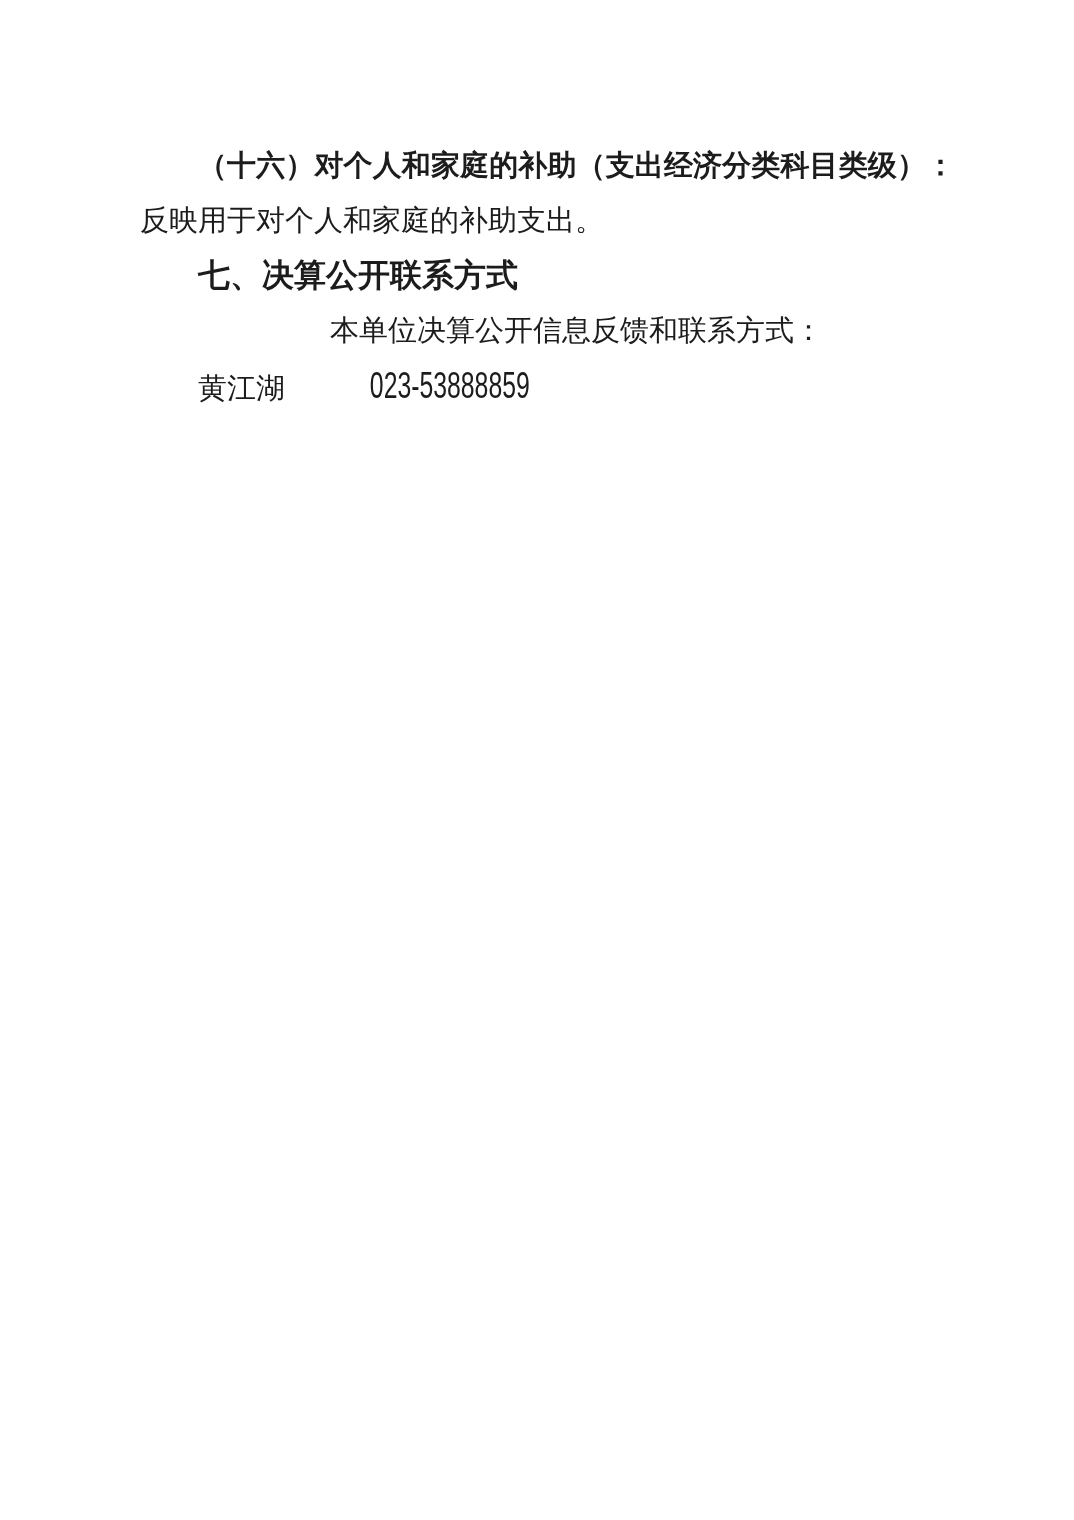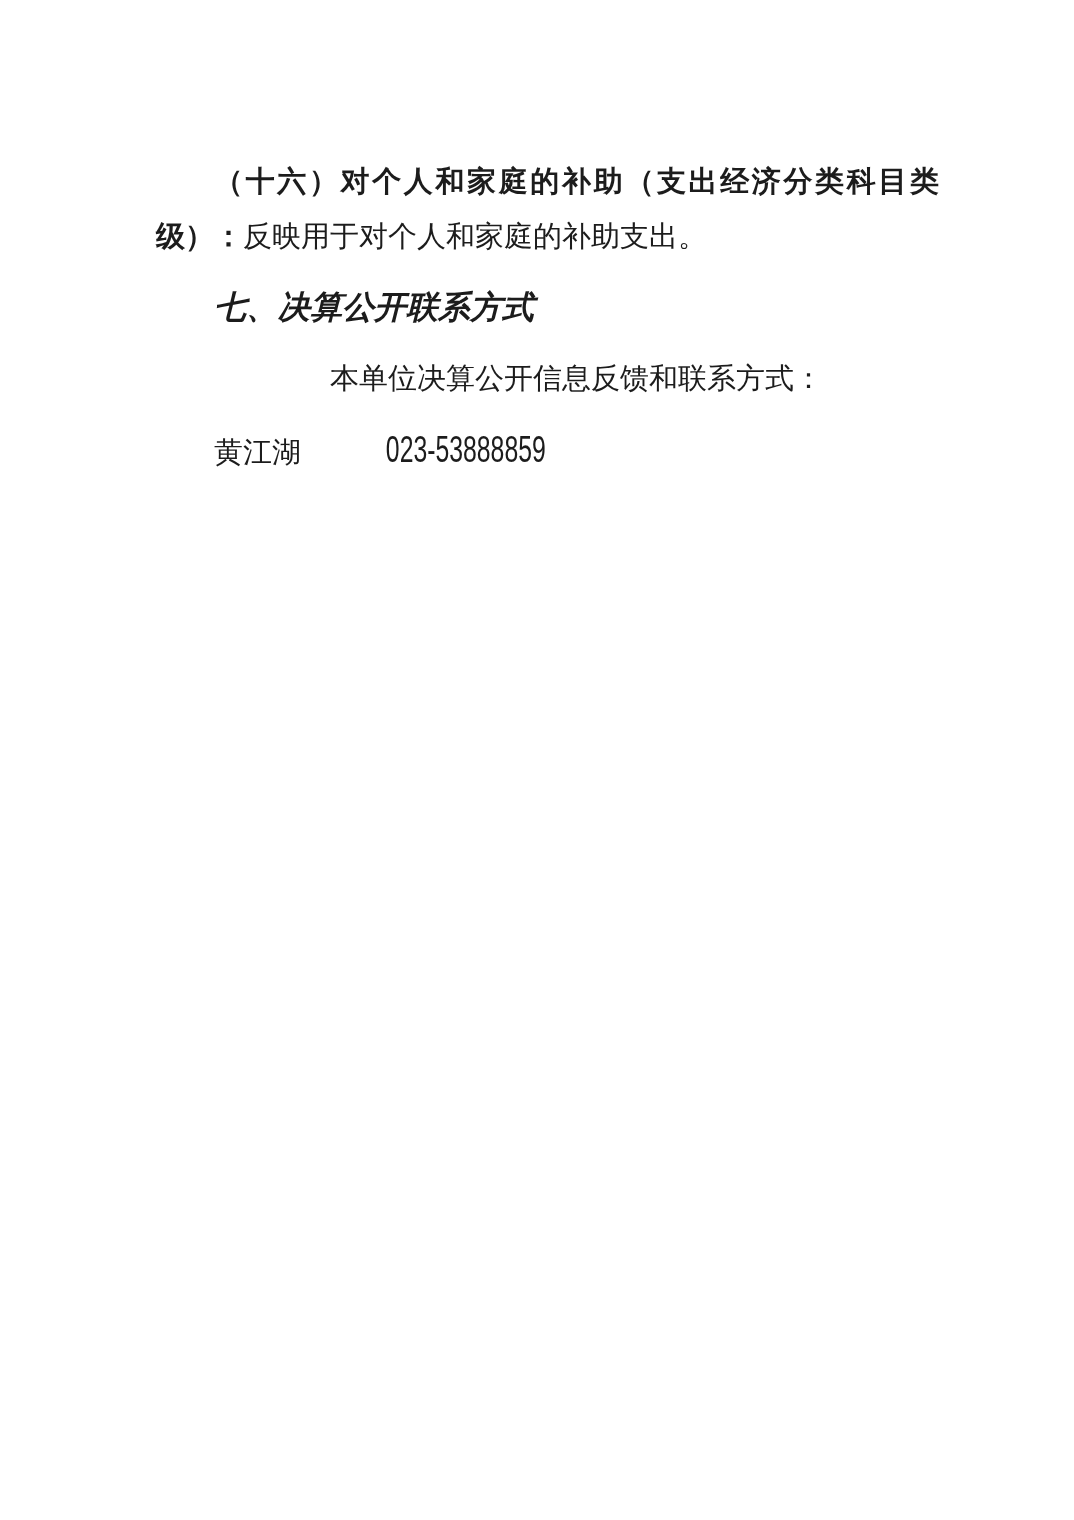--- a/index.html
+++ b/index.html
@@ -18,39 +18,38 @@
     position: absolute;
     left: 140px;
     top: 138px;
     width: 815px;
     color: #1c1c1c;
     font-family: "Liberation Serif", "DejaVu Serif", serif;
     font-size: 29px;
     line-height: 55px;
   }
   .content p, .content h2 {
-    margin: 16px;
+    margin: 0;
     padding: 0;
   }
   .body-para {
     text-indent: 58px;
     text-align: justify;
     text-justify: inter-character;
   }
   .lead-bold {
     font-weight: bold;
   }
   .section-heading {
     font-family: "Liberation Sans", "DejaVu Sans", sans-serif;
     font-weight: bold;
     font-size: 32px;
     line-height: 55px;
     text-indent: 58px;
     text-align: left;
-    font-style: italic;
   }
   .contact-intro {
     text-indent: 58px;
     text-align: center;
   }
   .contact-line {
     text-indent: 58px;
     text-align: left;
     white-space: nowrap;
   }

